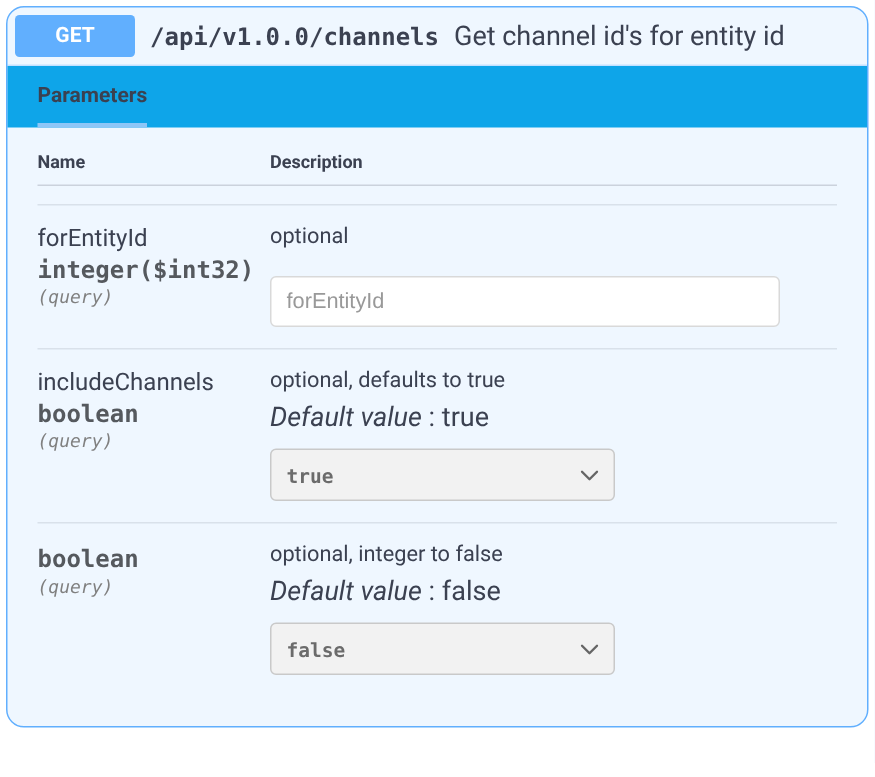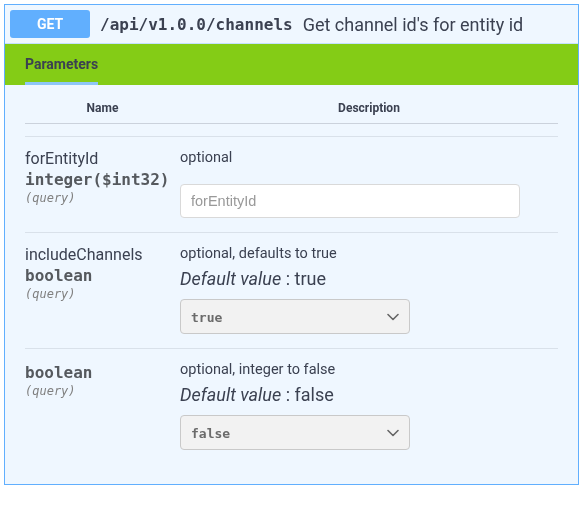--- a/index.html
+++ b/index.html
@@ -4,21 +4,21 @@
 <style>
   * { box-sizing: border-box; margin: 0; padding: 0; }
   body {
     font-family: -apple-system, BlinkMacSystemFont, "Segoe UI", Roboto, sans-serif;
     background: #fff;
     width: 583px;
     color: #3b4151;
   }
   .opblock {
     border: 1px solid #61affe;
-    border-radius: 0;
+    border-radius: 12px;
     background: #eff7ff;
     margin: 4px;
   }
   .opblock-summary {
     display: flex;
     align-items: center;
     padding: 5px;
     gap: 10px;
     border-bottom: 1px solid rgba(97,175,254,0.3);
   }
@@ -36,40 +36,39 @@
     font-family: ui-monospace, SFMono-Regular, Menlo, monospace;
     font-weight: 600;
     font-size: 16px;
     color: #3b4151;
   }
   .summary-desc {
     font-size: 18px;
     color: #3b4151;
   }
   .section-hdr {
-    background: #84cc16;
+    background: #0ea5e9;
     display: flex;
     padding: 0 20px;
   }
   .section-tab {
     font-weight: 700;
     font-size: 14px;
     color: #3b4151;
     padding: 12px 0 10px 0;
     border-bottom: 3px solid #8ec6f7;
   }
   .params-body {
     padding: 16px 20px 20px 20px;
   }
   .params-head {
     display: flex;
     border-bottom: 1px solid rgba(59,65,81,0.2);
     padding-bottom: 8px;
     margin-bottom: 12px;
-    text-align: center;
   }
   .col-name { width: 155px; flex: 0 0 155px; }
   .col-desc { flex: 1; }
   .th {
     font-size: 12px;
     font-weight: 700;
     color: #3b4151;
   }
   .param-row {
     display: flex;

